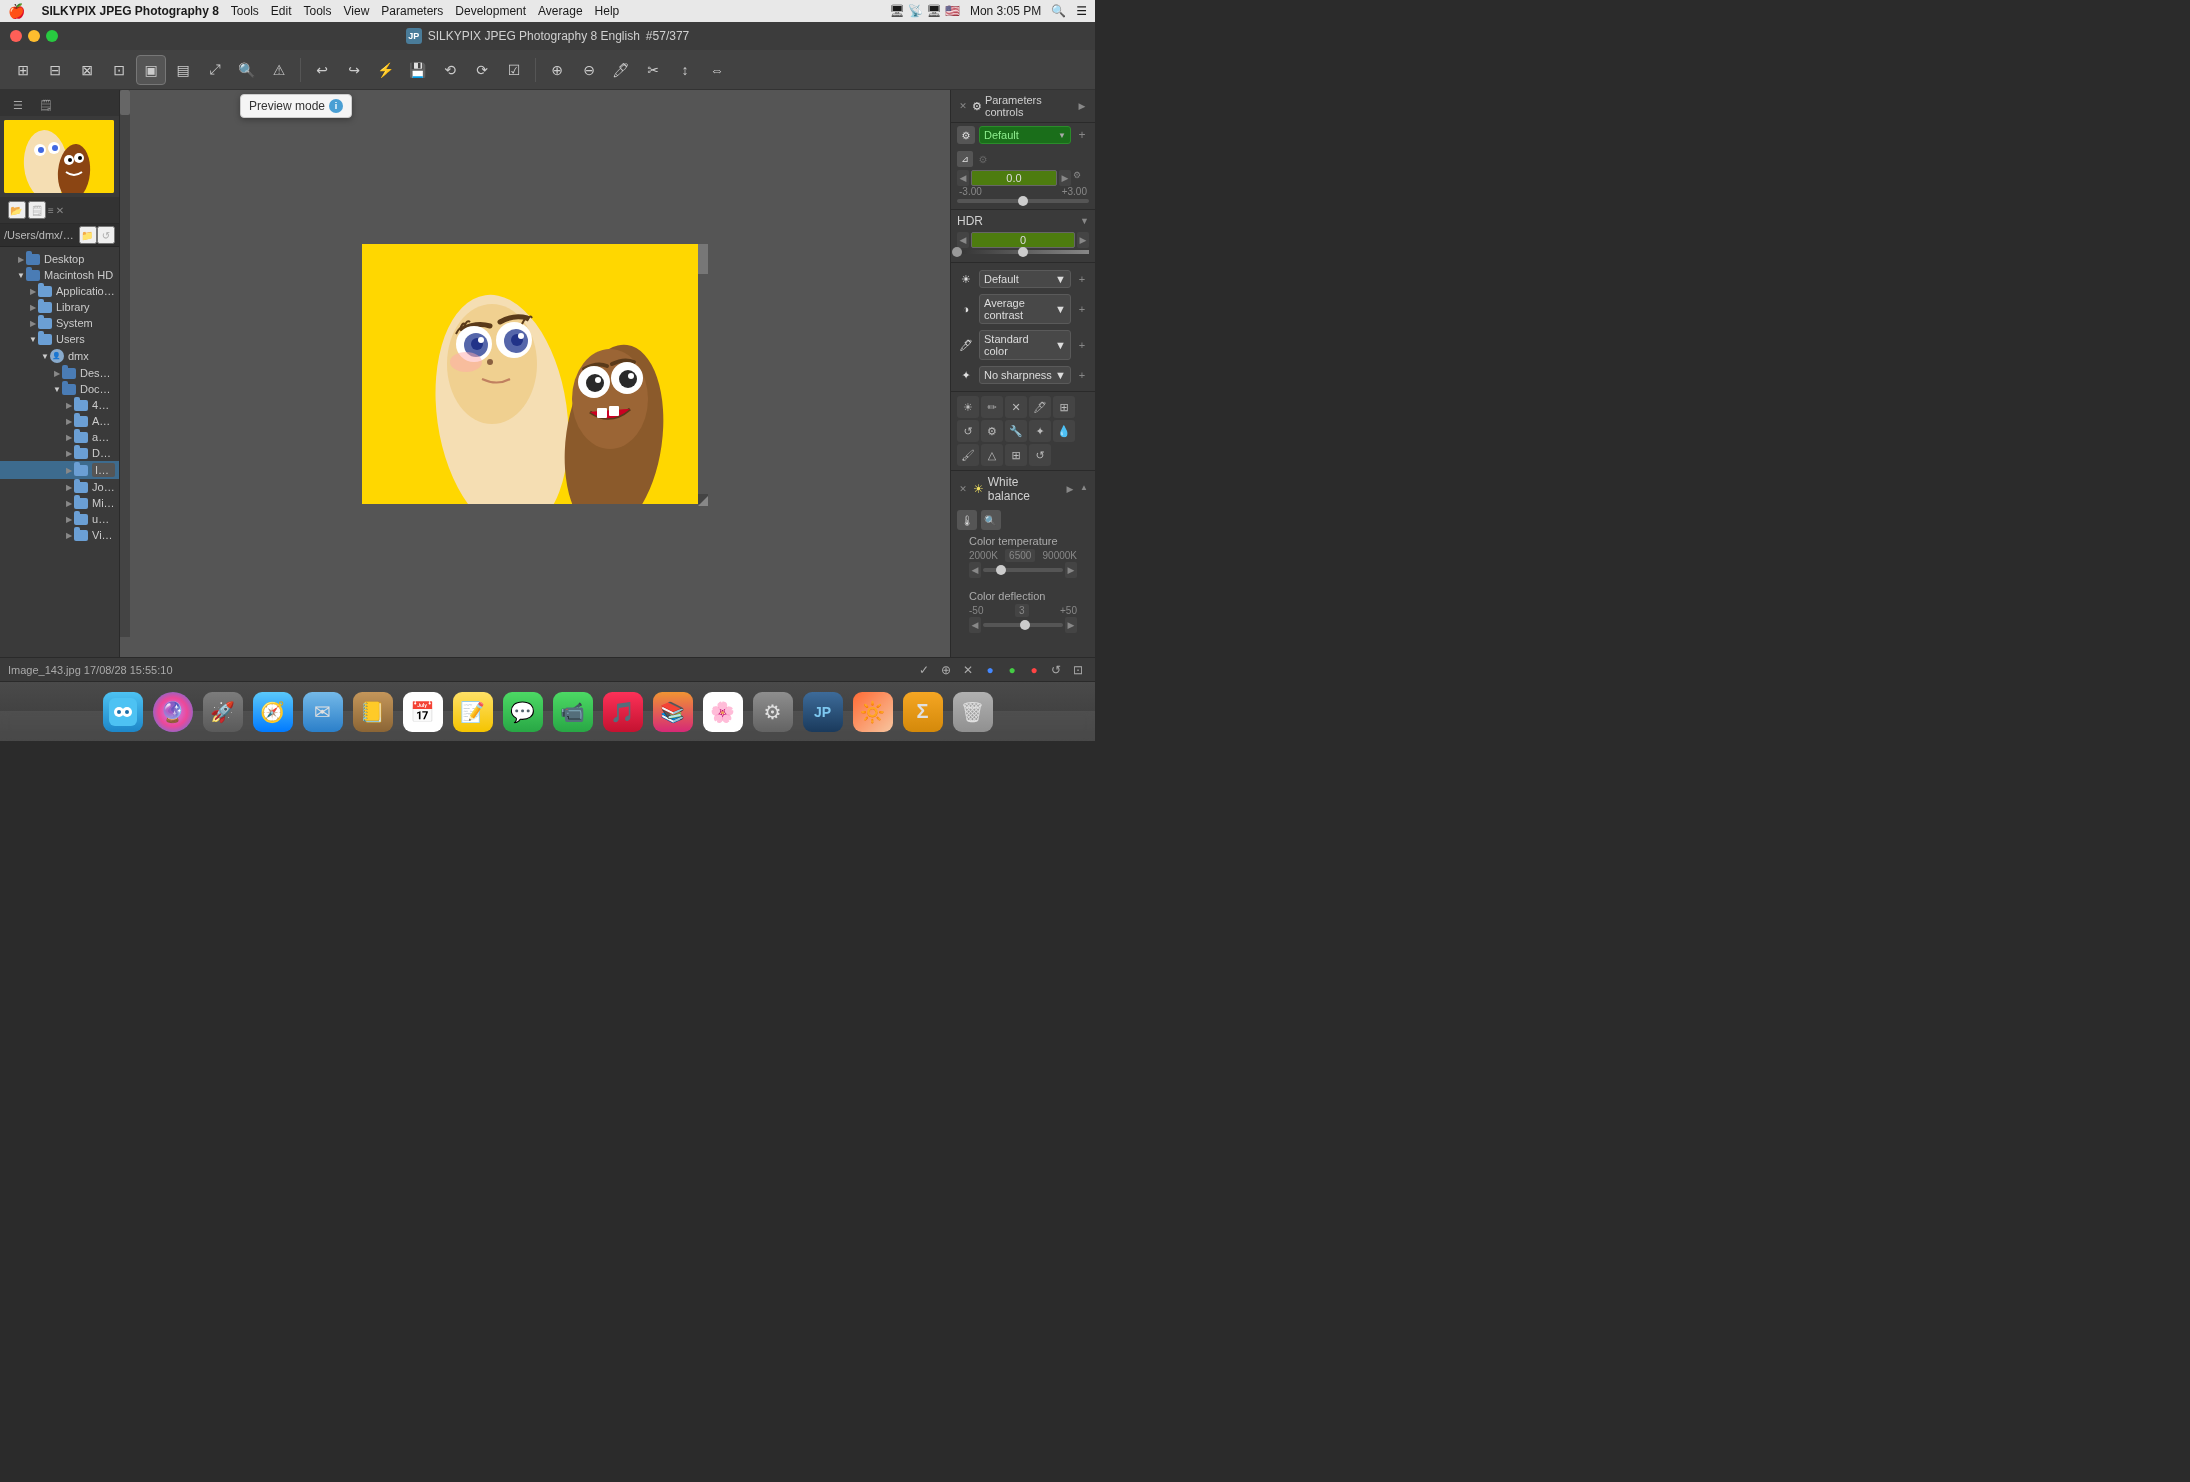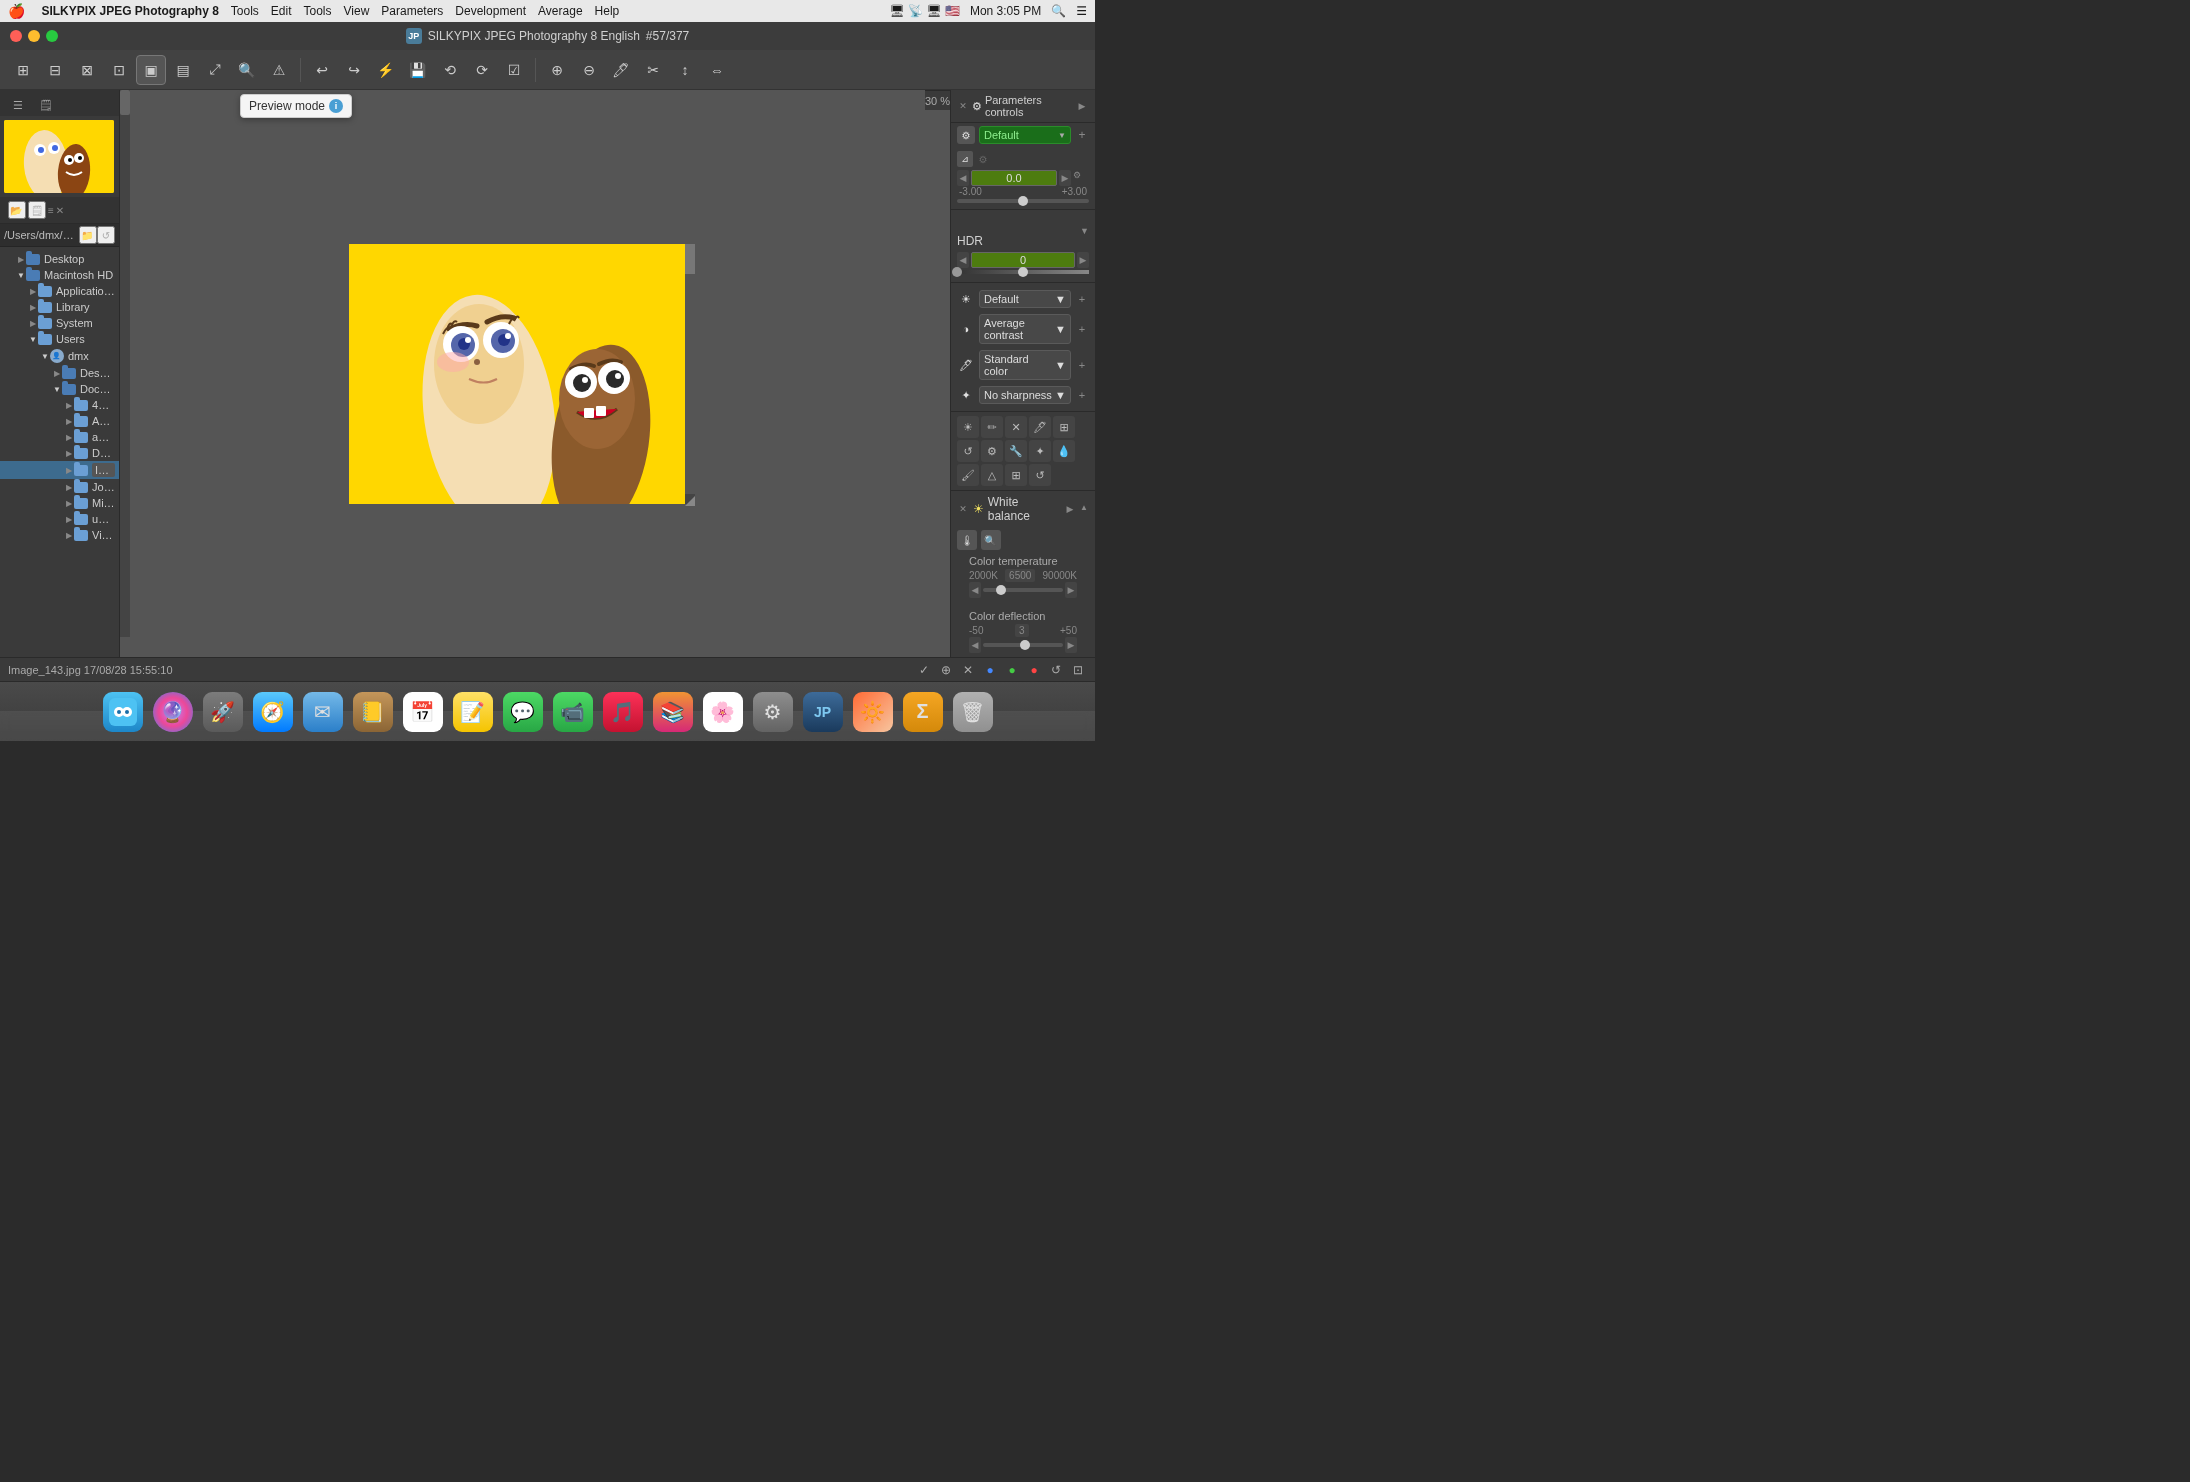--- a/index.html
+++ b/index.html
@@ -374,21 +374,21 @@
     }
 
     
     .hdr-section {
       border-bottom: 1px solid #2a2a2a;
     }
     .hdr-header {
       display: flex; align-items: center; padding: 4px 6px;
       cursor: pointer;
     }
-    .hdr-label { font-size: 12px; color: #d0d0d0; font-weight: 500; flex: 1; margin-top: 20px; }
+    .hdr-label { font-size: 12px; color: #d0d0d0; font-weight: 500; flex: 1; }
     .hdr-body { padding: 0 6px 6px; }
     .hdr-value-row {
       display: flex; align-items: center; gap: 2px;
     }
     .wb-header {
       display: flex; align-items: center; padding: 4px 6px; gap: 4px;
     }
     .wb-icon { font-size: 12px; color: #f0e060; }
     .wb-title { font-size: 12px; color: #d0d0d0; flex: 1; }
     .wb-btn {
@@ -900,23 +900,20 @@
               <polygon points="0,10 10,0 10,10" fill="#888"></polygon>
             </svg>
         </div>
       </div>
     </div>
 
     <div class="canvas-hscroll">
       <div class="hscroll-thumb"></div>
     </div>
 
-    <div class="zoom-bar">
-      <span>30 %</span>
-    </div>
   </div>
 
   <div class="right-panel">
 
     <div class="panel-row-header">
       <div class="panel-close-btn">✕</div>
       <span style="font-size:11px;">⚙</span>
       <span style="font-size:11px;color:#d0d0d0;flex:1;font-weight:500;">Parameters controls</span>
       <div class="chevron-btn">▶</div>
     </div>

